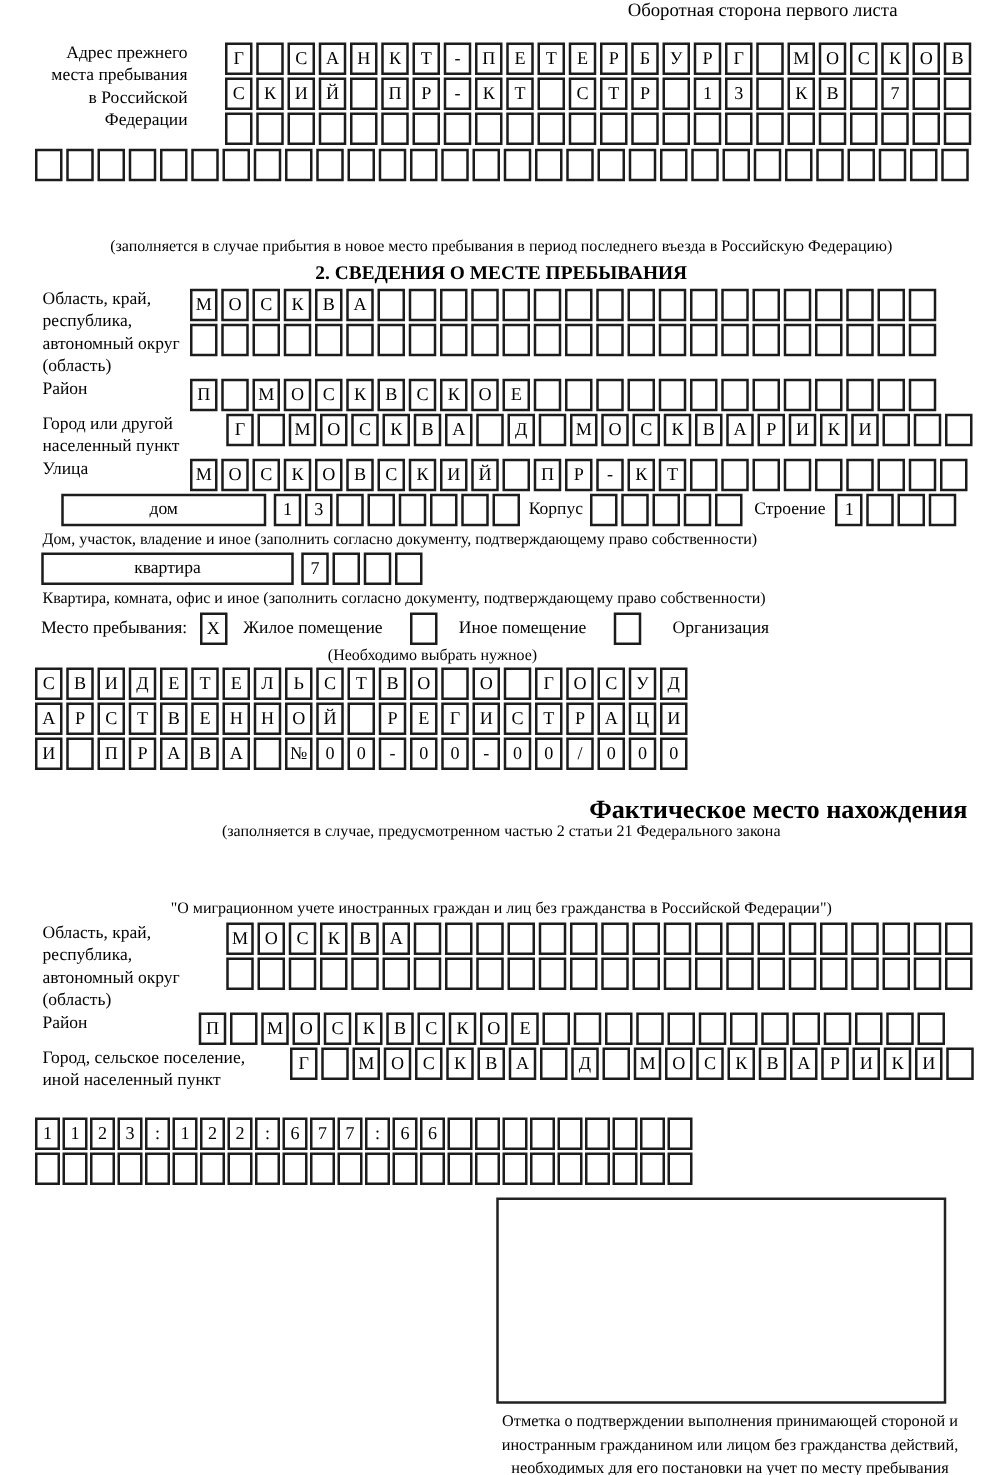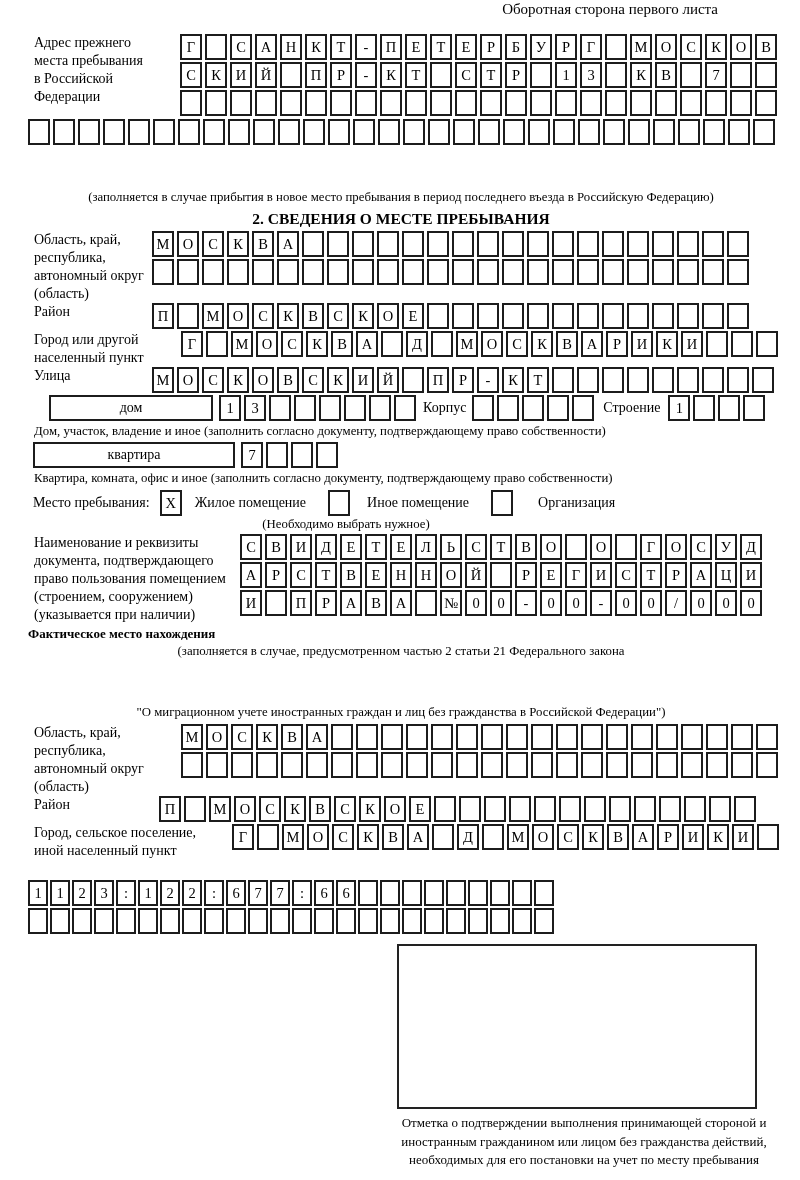--- a/index.html
+++ b/index.html
@@ -4,41 +4,41 @@
 <style>
   * { margin:0; padding:0; box-sizing:border-box; }
   html,body { width:800px; height:1180px; background:#ffffff; overflow:hidden;
               font-family:"Liberation Serif","DejaVu Serif",serif; color:#000; }
   .page { width:800px; height:1180px; padding:0 26px 0 28px; }
 
   .top-title { margin-top:1px; text-align:right; padding-right:56px; font-size:15px; }
 
   .flexrow { display:flex; align-items:flex-start; }
   .label { font-size:14px; line-height:18px; padding-left:6px; }
-  .w152 { flex:0 0 152px; padding-right:30px; }
+  .w152 { flex:0 0 152px; padding-right:30px;text-align:right; }
   .w124 { flex:0 0 124px; padding-right:4px; }
   .w131 { flex:0 0 131px; padding-right:4px; }
   .w153 { flex:0 0 153px; padding-right:6px; }
   .w204 { flex:0 0 204px; padding-right:6px; }
   .w212 { flex:0 0 212px; padding-right:10px; }
 
   .rows { display:flex; flex-direction:column; }
   .boxrow { display:flex; height:26px; margin-bottom:2px; }
   .cell { flex:0 0 22px; width:22px; height:26px; border:2px solid #1c1c1c; margin-right:3px;
           display:flex; align-items:center; justify-content:center;
           font-size:14.5px; line-height:1; background:#fff; }
   .tight .cell { flex-basis:20px; width:20px; margin-right:2px; }
 
   .fullrow { margin-top:1px; }
 
   .caption { font-size:12.8px; line-height:17px; }
   .center { text-align:center;margin-top:44px; }
 
   .h2 { text-align:center; font-weight:bold; font-size:15.5px; margin-top:3px; line-height:20px; }
-  .h3 { text-align:left; font-weight:bold; font-size:13px; margin-top:0; line-height:19px; }
+  .h3 { text-align:right; font-weight:bold; font-size:21px; margin-top:20px; line-height:19px; }
 
   .widebox { height:26px; border:2px solid #1c1c1c; display:flex; align-items:center;
              justify-content:center; font-size:14px; background:#fff; }
   .housebox { width:164px; margin-left:21px; margin-right:6px; flex:0 0 164px; }
   .aptbox   { width:202px; margin-left:5px; margin-right:6px; flex:0 0 202px;text-align:center; }
   .inline-label { font-size:14px; line-height:26px; white-space:nowrap; }
 
   .mt2 { margin-top:2px; } .mt3 { margin-top:3px; }
   .leftcap { padding-left:6px; }
 
@@ -380,21 +380,20 @@
     <div class="stay-gap-m"></div>
     <div class="inline-label">Иное помещение</div>
     <div class="stay-gap-l"></div>
     <div class="cell"></div>
     <div class="stay-gap-l"></div>
     <div class="inline-label">Организация</div>
   </div>
   <div class="stay-note">(Необходимо выбрать нужное)</div>
 
   <div class="flexrow mt2">
-    <div class="label w212">Наименование и реквизиты документа, подтверждающего право пользования помещением (строением, сооружением) (указывается при наличии)</div>
     <div class="rows">
       <div class="boxrow">
           <div class="cell">С</div>
           <div class="cell">В</div>
           <div class="cell">И</div>
           <div class="cell">Д</div>
           <div class="cell">Е</div>
           <div class="cell">Т</div>
           <div class="cell">Е</div>
           <div class="cell">Л</div>

